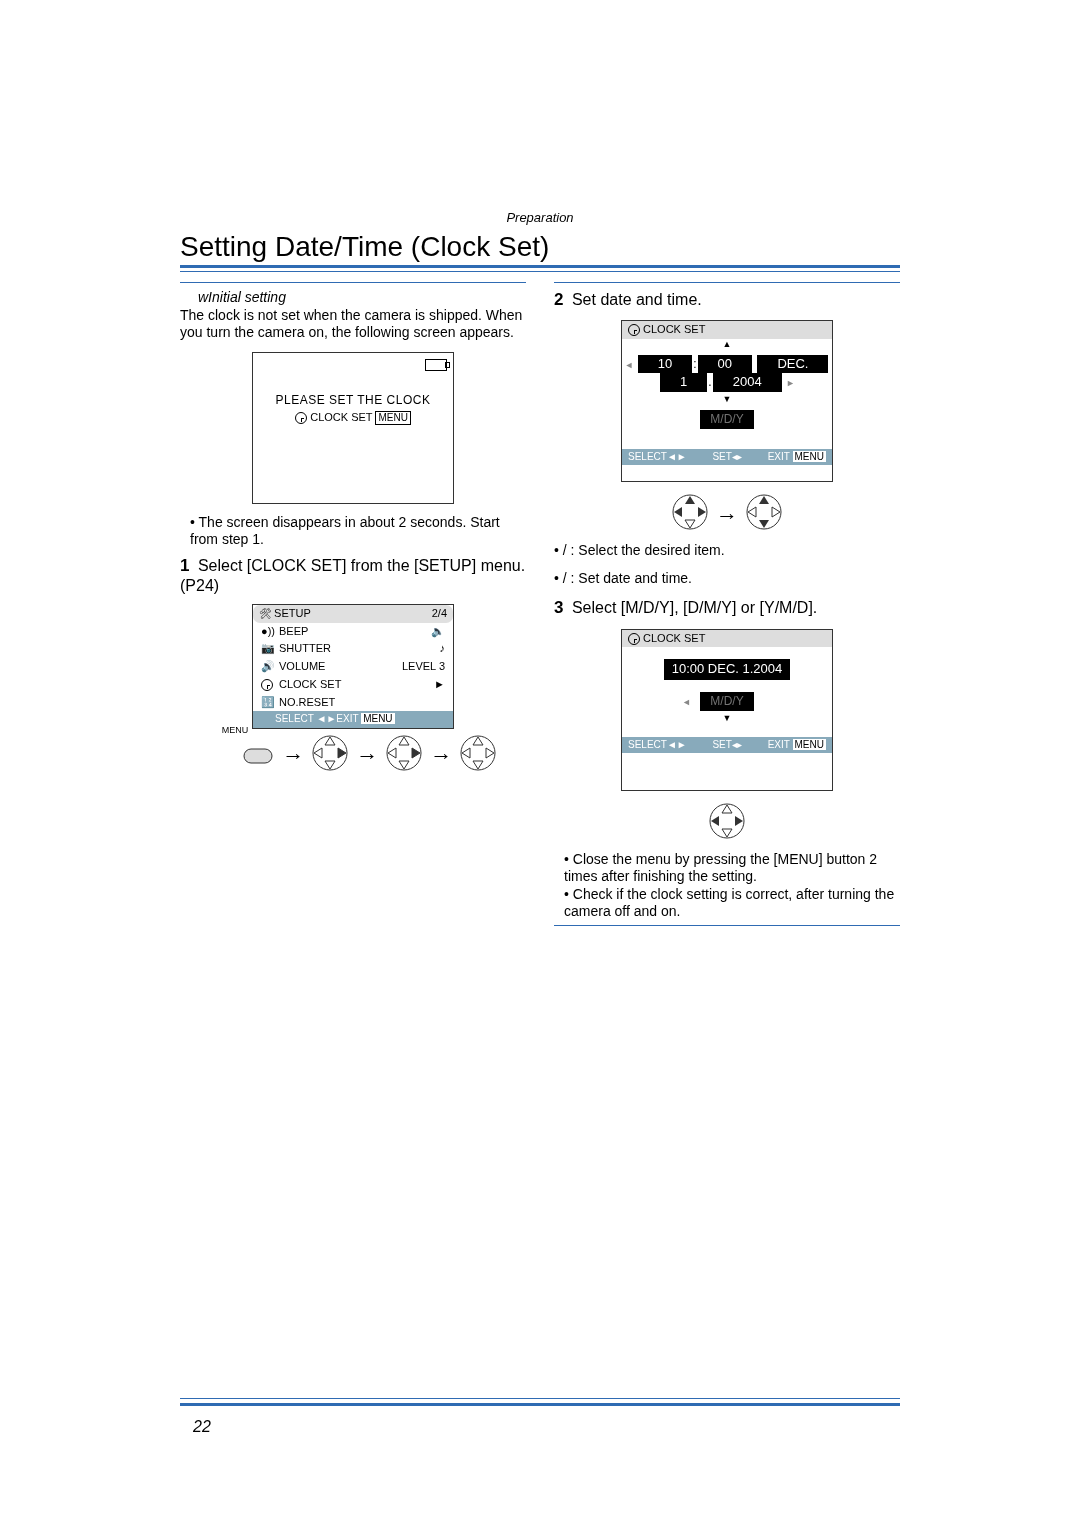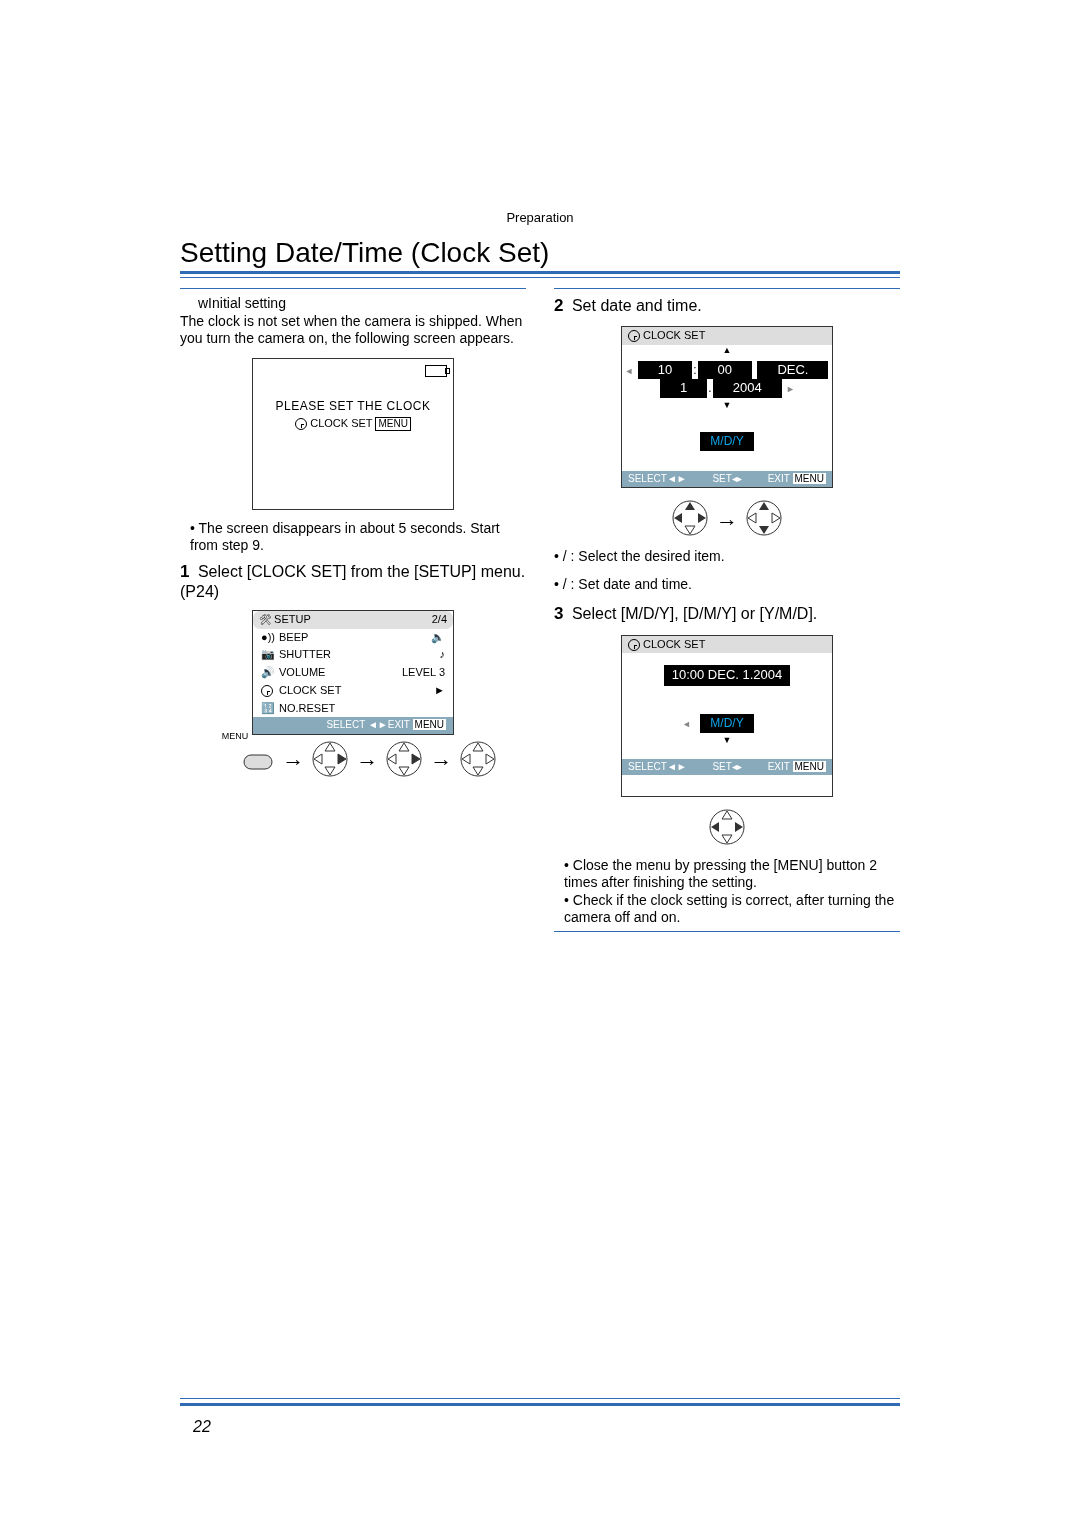--- a/index.html
+++ b/index.html
@@ -11,22 +11,23 @@
   }
   .page {
     position: relative;
     width: 1080px;
     height: 1526px;
     box-sizing: border-box;
     padding: 210px 180px 0 180px;
   }
   .section-head {
     text-align: center;
+    font-style: italic;
     font-size: 13px;
-    margin-bottom: 12px;
+    margin-bottom: 6px;
   }
   .title {
     font-size: 28px;
     font-weight: normal;
     margin: 0 0 2px 0;
   }
   .accent-bar-top {
     border-top: 3px solid #2f6bb3;
     border-bottom: 1px solid #2f6bb3;
     height: 3px;
@@ -84,31 +85,31 @@
   .clock-icon { display:inline-block; width:10px;height:10px;border:1px solid #000;border-radius:50%; position:relative; vertical-align:middle;}
   .clock-icon::before{content:"";position:absolute;left:50%;top:50%;width:1px;height:4px;background:#000;transform-origin:top;}
   .clock-icon::after{content:"";position:absolute;left:50%;top:50%;width:3px;height:1px;background:#000;}
 
   
   .setup-lcd { width: 200px; border:1px solid #333; margin:8px auto 4px auto; font-size:11px;}
   .setup-head { background:#e0e0e0; display:flex; justify-content:space-between; padding:2px 6px;border-radius:7px; }
   .menu-row { display:flex; align-items:center; gap:6px; padding:2px 8px; }
   .menu-row .lbl { flex:1; }
   .menu-row.sel { }
-  .menu-foot { background:#8ab; color:#fff; display:flex; justify-content:flex-end; padding:2px 7px; font-size:10px;}
+  .menu-foot { background:#8ab; color:#fff; display:flex; justify-content:flex-start; padding:2px 22px; font-size:10px;}
   .menu-foot .menu-pill { background:#fff; color:#000; padding:0 2px;}
   .small-icon { display:inline-block; width:12px; text-align:center; }
 
   
   .cs-head { background:#ddd; padding:2px 6px; font-size:11px; }
   .cs-body { text-align:center; padding:6px 0 2px 0; }
   .field { display:inline-block; padding:1px 20px; margin:0 1px; font-size:13px;}
   .field.hi { background:#000; color:#fff; }
   .cs-arrows { font-size:10px; line-height:1; text-align:center; }
-  .cs-format { display:inline-block; background:#000; color:#0ea5e9; padding:2px 10px; margin-top:22px; font-size:12px;}
+  .cs-format { display:inline-block; background:#000; color:#737373; padding:2px 10px; margin-top:6px; font-size:12px;}
   .cs-foot { background:#8ab; color:#fff; display:flex; justify-content:space-between; padding:2px 6px; font-size:10px; margin-top:20px;}
   .cs-foot .pill { background:#fff; color:#000; padding:0 2px; }
 
   
   .pad-row { display:flex; justify-content:center; align-items:center; gap:6px; margin:4px 0 10px 0;}
   .arrow-big { font-size:22px; }
 
   
   .foot-rule {
     position:absolute;
@@ -137,35 +138,35 @@
 
 <div class="page">
   <div class="section-head">Preparation</div>
   <div class="title">Setting Date/Time (Clock Set)</div>
   <div class="accent-bar-top"></div>
 
   <div class="columns">
 
     <div class="col">
       <div class="sub-rule"></div>
-      <div style="margin-left:18px;">wInitial setting</div>
+      <div style="margin-left:18px;font-style:italic;">wInitial setting</div>
       <div>The clock is not set when the camera is shipped. When you turn the camera on, the following screen appears.</div>
 
       <div class="lcd big">
         <div class="batt"></div>
         <div class="center-msg">PLEASE SET THE CLOCK</div>
         <div class="row2">
           <span class="clock-icon"></span>
           <span>CLOCK SET</span>
           <span class="boxed">MENU</span>
         </div>
       </div>
 
       <ul class="bul">
-        <li>The screen disappears in about 5 seconds. Start from step 9.</li>
+        <li>The screen disappears in about 2 seconds. Start from step 1.</li>
       </ul>
 
       <div class="step-head">
         <span class="num">1</span>
         <span>Select [CLOCK SET] from the [SETUP] menu. (P24)</span>
       </div>
 
       <div class="setup-lcd">
         <div class="setup-head">
           <span><span class="wrench small-icon"></span>

